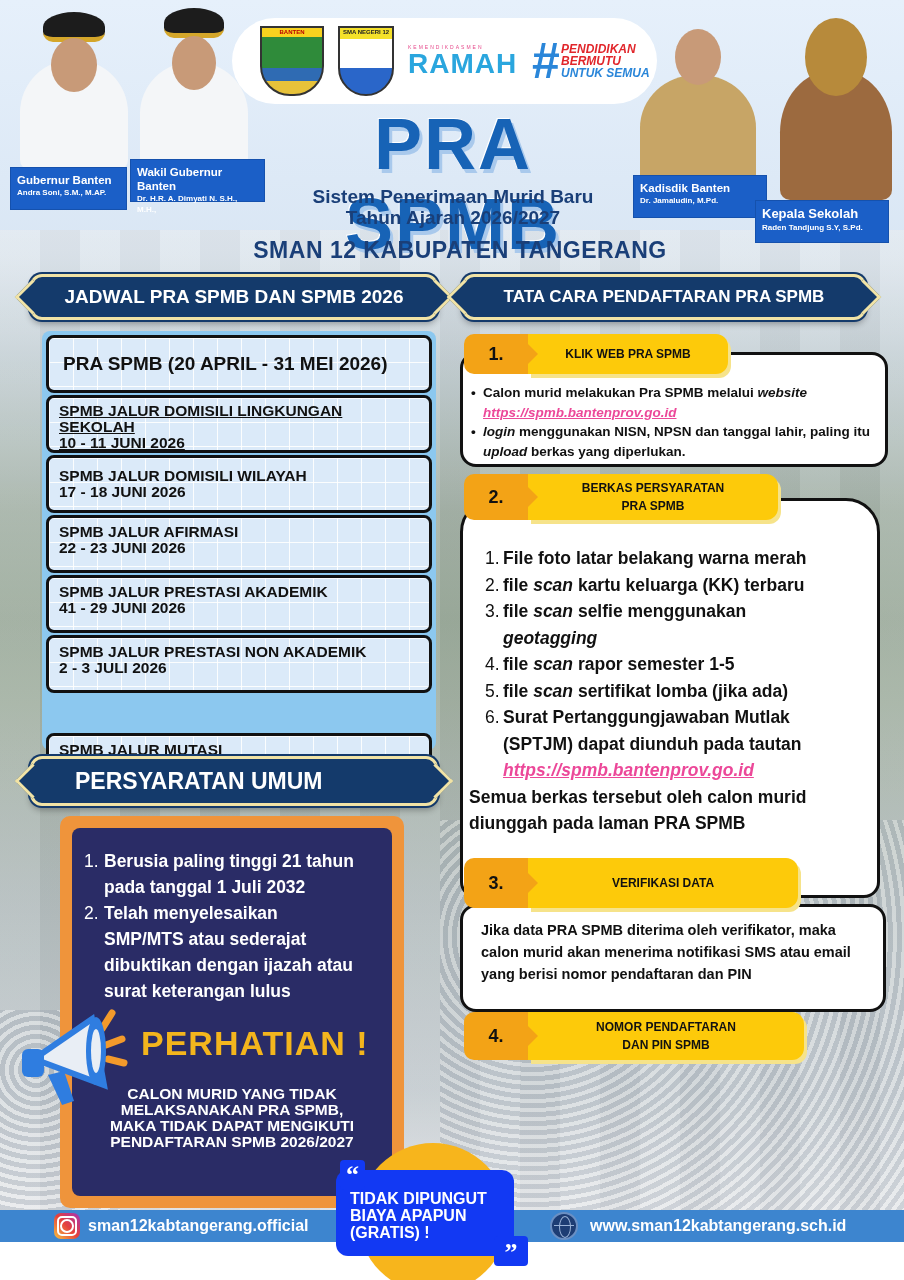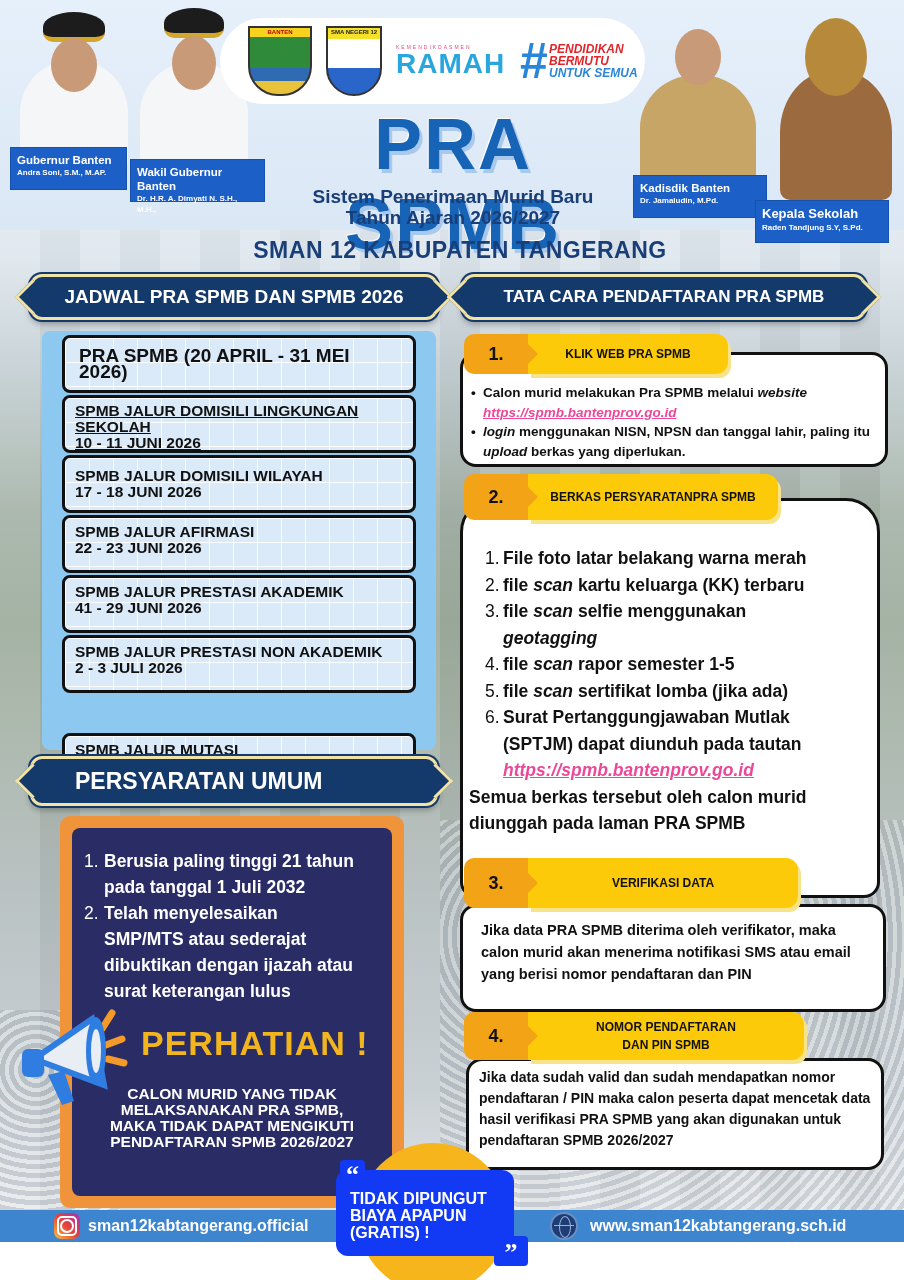--- a/index.html
+++ b/index.html
@@ -9,21 +9,21 @@
   .bg-building { position: absolute; left: 0; top: 230px; width: 904px; height: 980px;
     background:
       repeating-linear-gradient(90deg, rgba(255,255,255,0.08) 0 40px, rgba(0,0,0,0.03) 40px 80px),
       linear-gradient(180deg, rgba(230,234,238,0.6), rgba(150,170,150,0.4) 40%, rgba(200,205,210,0.55)); }
   .bg-crowd { position: absolute; left: 440px; top: 820px; width: 464px; height: 390px;
     background: repeating-radial-gradient(circle at 20% 30%, rgba(255,255,255,0.55) 0 4px, rgba(150,160,175,0.4) 4px 9px); opacity: .6; }
   .bg-crowd-left { position: absolute; left: 0; top: 1010px; width: 120px; height: 200px;
     background: repeating-radial-gradient(circle at 30% 30%, rgba(255,255,255,0.6) 0 4px, rgba(140,150,165,0.4) 4px 9px); opacity: .6; }
 
   
-  .logo-pill { position: absolute; left: 220px; top: 18px; width: 425px; height: 86px; background: #fff; border-radius: 43px; display: flex; align-items: center; padding-left: 28px; gap: 14px; }
+  .logo-pill { position: absolute; left: 232px; top: 18px; width: 425px; height: 86px; background: #fff; border-radius: 43px; display: flex; align-items: center; padding-left: 28px; gap: 14px; }
   .emblem { width: 64px; height: 70px; border: 2px solid #333; border-radius: 0 0 30px 30px; position: relative; overflow: hidden; }
   .emblem.banten { background: linear-gradient(180deg, #f7d21f 0 14%, #2f8b3a 14% 60%, #2f6bb3 60% 80%, #e7c23a 80%); }
   .emblem.school { background: linear-gradient(180deg, #f5e12a 0 16%, #ffffff 16% 60%, #2a66c9 60%); width: 56px; }
   .emblem span { position: absolute; top: 1px; left: 0; right: 0; text-align: center; font-size: 6px; font-weight: bold; color: #b00; font-family: "Liberation Sans", sans-serif; }
   .emblem.school span { color: #222; }
   .ramah { display: flex; flex-direction: column; }
   .ramah small { font-size: 5px; letter-spacing: 2px; color: #e64a8c; font-family: "Liberation Sans", sans-serif; }
   .ramah b { font-size: 28px; color: #2aa6de; font-family: "Liberation Sans", sans-serif; font-weight: bold; letter-spacing: 1px; line-height: 1; }
   .hash { font-size: 50px; color: #2a86d9; font-weight: bold; font-style: italic; font-family: "Liberation Sans", sans-serif; line-height: 1; }
   .tagline { font-family: "Liberation Sans", sans-serif; font-weight: bold; font-style: italic; font-size: 12px; line-height: 12px; }
@@ -40,21 +40,21 @@
   .nametag .role { font-size: 11.5px; display: block; line-height: 14px; }
   .nametag .nm { font-size: 8px; display: block; line-height: 11px; }
 
   
   .banner { position: absolute; height: 46px; background: #143a6b; border: 3px solid #f1e3a6; border-radius: 12px; box-shadow: 0 0 0 2px #143a6b, 0 4px 6px rgba(0,0,0,0.3); display: flex; align-items: center; justify-content: center; color: #fff; font-family: "Liberation Sans", sans-serif; font-weight: bold; }
   .banner::before, .banner::after { content: ""; position: absolute; top: 50%; width: 22px; height: 22px; background: #143a6b; border: 3px solid #f1e3a6; transform: translateY(-50%) rotate(45deg); }
   .banner::before { left: -13px; border-right: none; border-top: none; }
   .banner::after { right: -13px; border-left: none; border-bottom: none; }
 
   
-  .schedule-wrap { position: absolute; left: 42px; top: 331px; width: 394px; height: 419px; background: #8cc8ef; border-radius: 8px; padding: 4px 20px; }
+  .schedule-wrap { position: absolute; left: 42px; top: 331px; width: 394px; height: 419px; background: #8cc8ef; border-radius: 8px; padding: 4px 4px; }
   .sched-item { background-color: #dbeaf9;
     background-image: linear-gradient(rgba(255,255,255,0.9) 1px, transparent 1px), linear-gradient(90deg, rgba(255,255,255,0.9) 1px, transparent 1px);
     background-size: 24px 24px; border: 3px solid #111; border-radius: 8px; margin-bottom: 2px; padding: 5px 10px; font-family: "Liberation Sans", sans-serif; font-weight: bold; color: #111; line-height: 16px; font-size: 15.5px; }
   .sched-item.first { height: 58px; font-size: 19px; display: flex; align-items: center; padding-left: 14px; }
 
   
   .board { position: absolute; left: 60px; top: 816px; width: 344px; height: 392px; background: #ef943b; border-radius: 10px; padding: 12px; }
   .board-inner { width: 100%; height: 100%; background: #2a2c66; border-radius: 8px; position: relative; }
   .req-list { position: absolute; left: 12px; top: 20px; color: #fff; font-family: "Liberation Sans", sans-serif; font-weight: bold; font-size: 17.5px; line-height: 26px; list-style: none; }
   .req-list li { display: flex; }
@@ -108,21 +108,21 @@
     <div class="cap" style="top:-54px;width:60px;height:30px;"></div>
     <div class="head" style="top:-26px;width:44px;height:54px;"></div>
   </div>
   <div class="person" style="left:640px;top:75px;width:116px;height:110px;background:#c7a566;">
     <div class="head" style="top:-46px;width:46px;height:56px;"></div>
   </div>
   <div class="person" style="left:780px;top:70px;width:112px;height:130px;background:#9c6a3f;">
     <div class="head" style="top:-52px;width:62px;height:78px;background:#b78a3b;"></div>
   </div>
 
-  <div class="nametag" style="left:11px;top:148px;width:115px;height:41px;">
+  <div class="nametag" style="left:11px;top:168px;width:115px;height:41px;">
     <span class="role">Gubernur Banten</span>
     <span class="nm">Andra Soni, S.M., M.AP.</span>
   </div>
   <div class="nametag" style="left:131px;top:160px;width:133px;height:41px;">
     <span class="role">Wakil Gubernur Banten</span>
     <span class="nm">Dr. H.R. A. Dimyati N. S.H., M.H.,</span>
   </div>
   <div class="nametag" style="left:634px;top:176px;width:132px;height:41px;">
     <span class="role">Kadisdik Banten</span>
     <span class="nm">Dr. Jamaludin, M.Pd.</span>
@@ -275,37 +275,34 @@
         </li>
       <li>
           <span class="n">6.</span>
           <span style="width:340px;"><span>Surat Pertanggungjawaban Mutlak (SPTJM) dapat diunduh pada tautan</span><br><span class="link">https://spmb.bantenprov.go.id</span></span>
         </li>
     </ul>
     <div style="font-size:17.5px;line-height:26.5px;width:400px;">Semua berkas tersebut oleh calon murid diunggah pada laman PRA SPMB</div>
   </div>
   <div class="step-head" style="left:464px;top:474px;height:46px;">
     <div class="step-num">2.</div>
-    <div class="step-title" style="width:250px;flex-direction:row;">
+    <div class="step-title" style="width:250px;flex-direction:column;">
       <span>BERKAS PERSYARATAN</span>
       <span>PRA SPMB</span>
     </div>
   </div>
 
   <div class="step-card" style="left:460px;top:904px;width:426px;height:108px;padding:12px 8px 0 18px;font-size:14.5px;line-height:22px;">
     <span>Jika data PRA SPMB diterima oleh verifikator, maka calon murid akan menerima notifikasi SMS atau email yang berisi nomor pendaftaran dan PIN</span>
   </div>
   <div class="step-head" style="left:464px;top:858px;height:50px;">
     <div class="step-num">3.</div>
     <div class="step-title" style="width:270px;">VERIFIKASI DATA</div>
   </div>
 
-  <div class="step-card" style="left:466px;top:1058px;width:418px;height:112px;padding:6px 8px 0 10px;font-size:14px;line-height:21px;">
-    <span>Jika data sudah valid dan sudah mendapatkan nomor pendaftaran / PIN maka calon peserta dapat mencetak data hasil verifikasi PRA SPMB yang akan digunakan untuk pendaftaran SPMB 2026/2027</span>
-  </div>
   <div class="step-head" style="left:464px;top:1012px;height:48px;">
     <div class="step-num">4.</div>
     <div class="step-title" style="width:276px;flex-direction:column;">
       <span>NOMOR PENDAFTARAN</span>
       <span>DAN PIN SPMB</span>
     </div>
   </div>
 
   <div class="footer-bar"></div>
   <div class="ig"></div>

